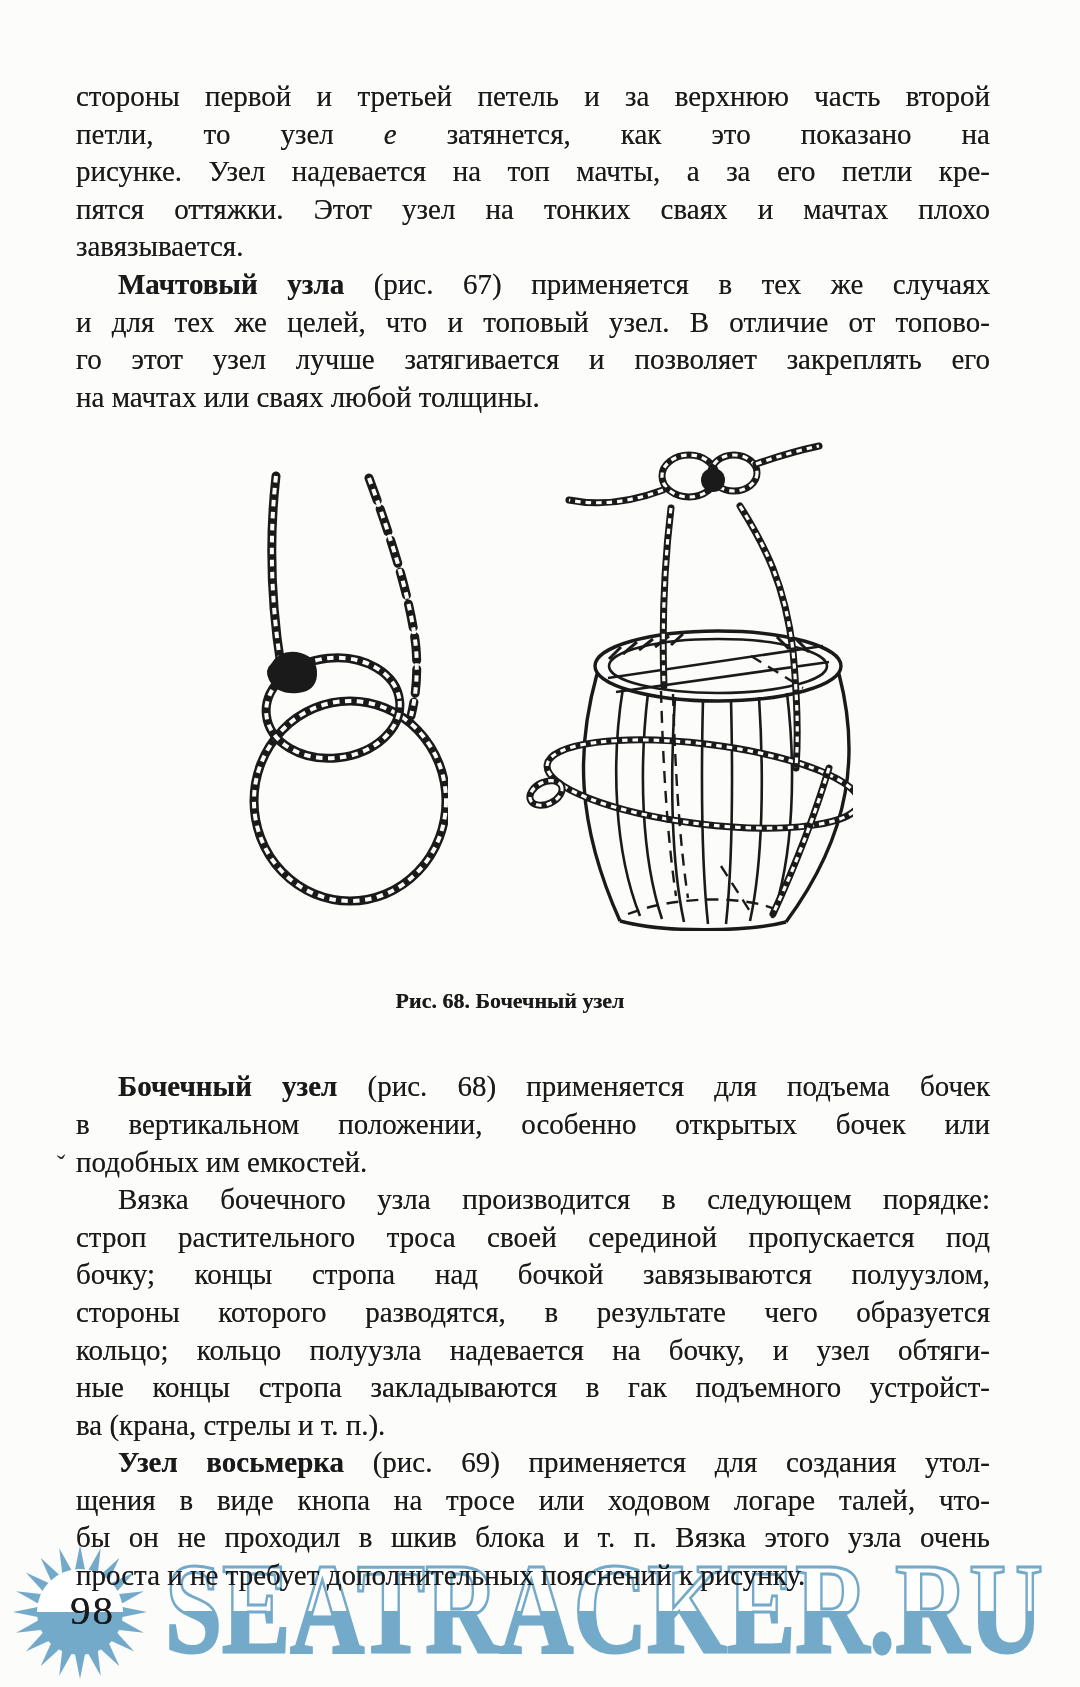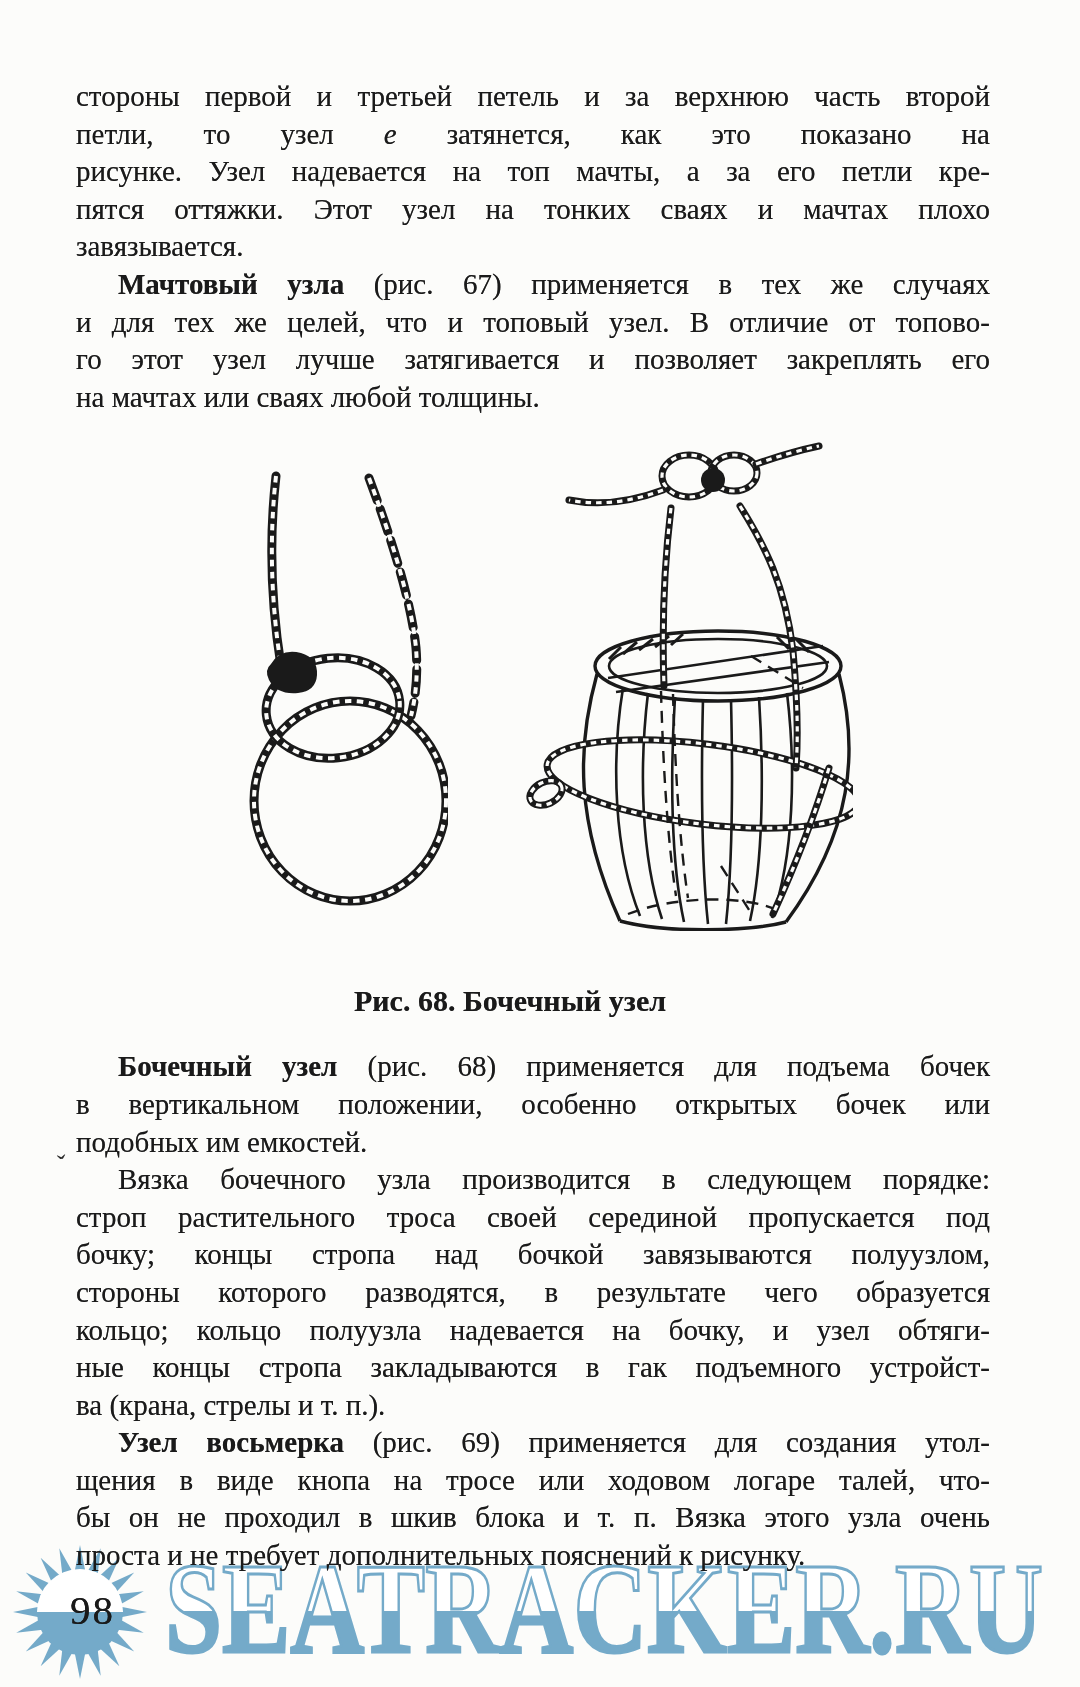--- a/index.html
+++ b/index.html
@@ -37,26 +37,26 @@
     -moz-text-align-last:left;
     text-align-last:left;
   }
   .b{font-weight:bold;}
   .i{font-style:italic;}
   .figure-block{position:relative;height:566px;}
   .fig-knot{position:absolute;left:107px;top:52px;}
   .fig-barrel{position:absolute;left:437px;top:0;}
   .caption{
     height:38px;line-height:38px;
-    font-weight:bold;font-size:30px;
+    font-weight:bold;font-size:22px;
     text-align:center;
     -moz-text-align-last:center;
     text-align-last:center;
     padding-right:46px;
-    margin-bottom:28px;
+    margin-bottom:48px;
   }
   
   .rb{fill:none;stroke:var(--ink);stroke-width:9;stroke-linecap:round;}
   .rw{fill:none;stroke:var(--paper);stroke-width:4;stroke-dasharray:6.5 5.5;}
   .rb2{fill:none;stroke:var(--ink);stroke-width:7;stroke-linecap:round;}
   .rw2{fill:none;stroke:var(--paper);stroke-width:3.2;stroke-dasharray:5.5 5;}
   .dashrope{stroke-dasharray:24 9;}
   .ln{fill:none;stroke:var(--ink);stroke-width:2.6;}
   .ln3{fill:none;stroke:var(--ink);stroke-width:3.4;}
   .lnd{fill:none;stroke:var(--ink);stroke-width:2.4;stroke-dasharray:12 8;}

